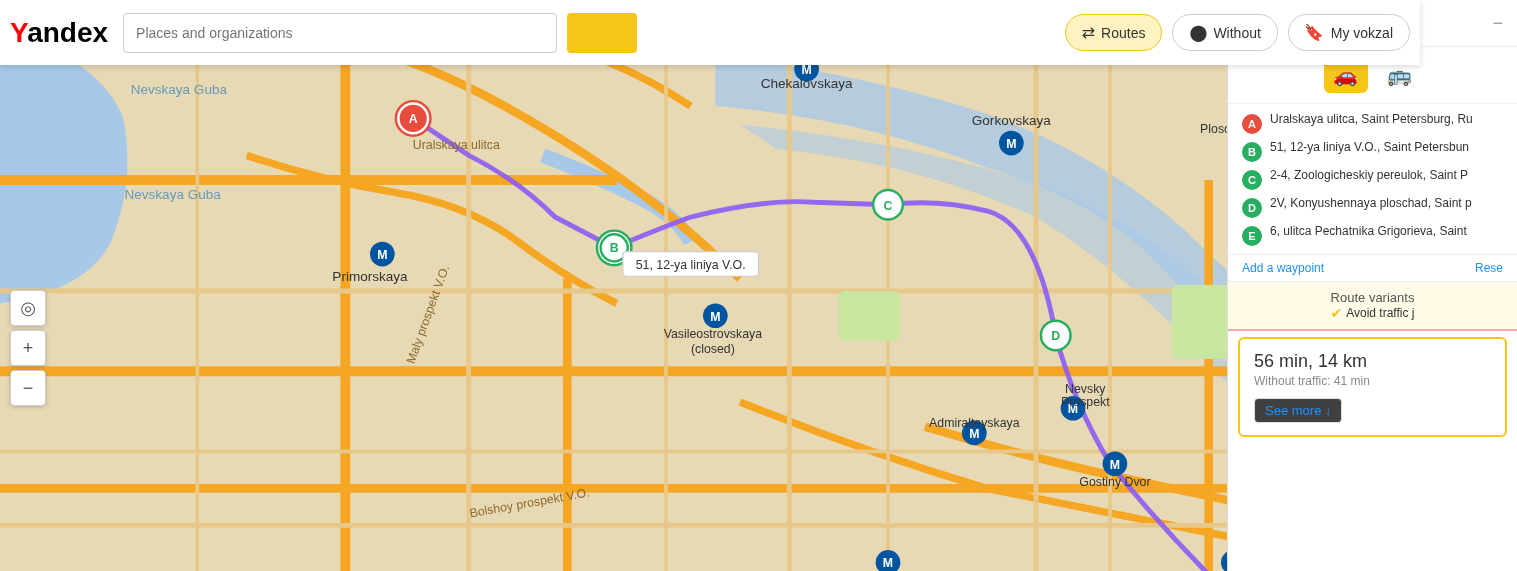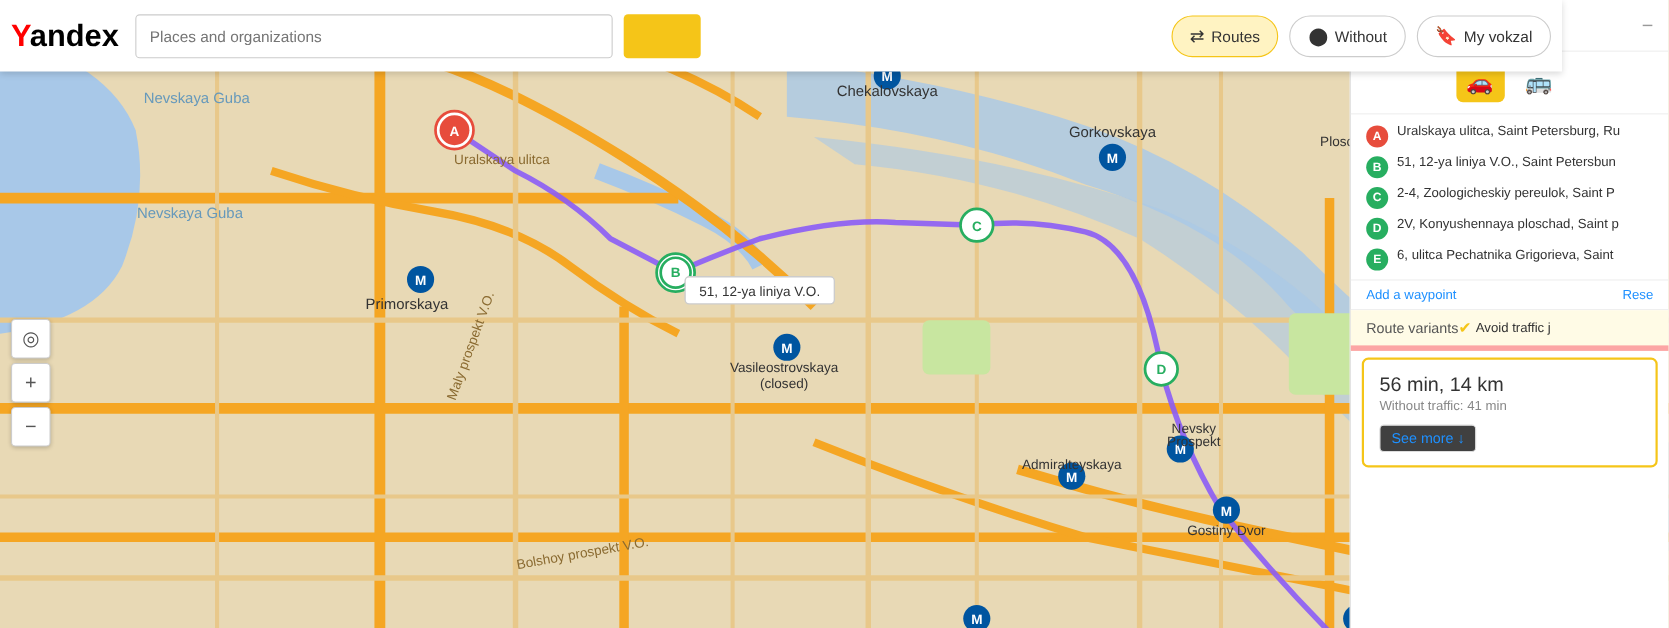--- a/index.html
+++ b/index.html
@@ -226,24 +226,25 @@
       color: #1e90ff;
       cursor: pointer;
       background: none;
       border: none;
     }
 
     
     #route-variants-row {
       display: flex;
       align-items: center;
-      justify-content: flex-start;
+      justify-content: center;
       padding: 8px 14px;
-      border-bottom: 5px solid #fca5a5;
+      border-bottom: 2px solid #fca5a5;
       background: #fffbe6;
+      flex-direction: column;
     }
     #route-variants-label {
       font-size: 13px;
       color: #555;
     }
     #avoid-traffic-section {
       display: flex;
       align-items: center;
       gap: 4px;
       font-size: 12px;

